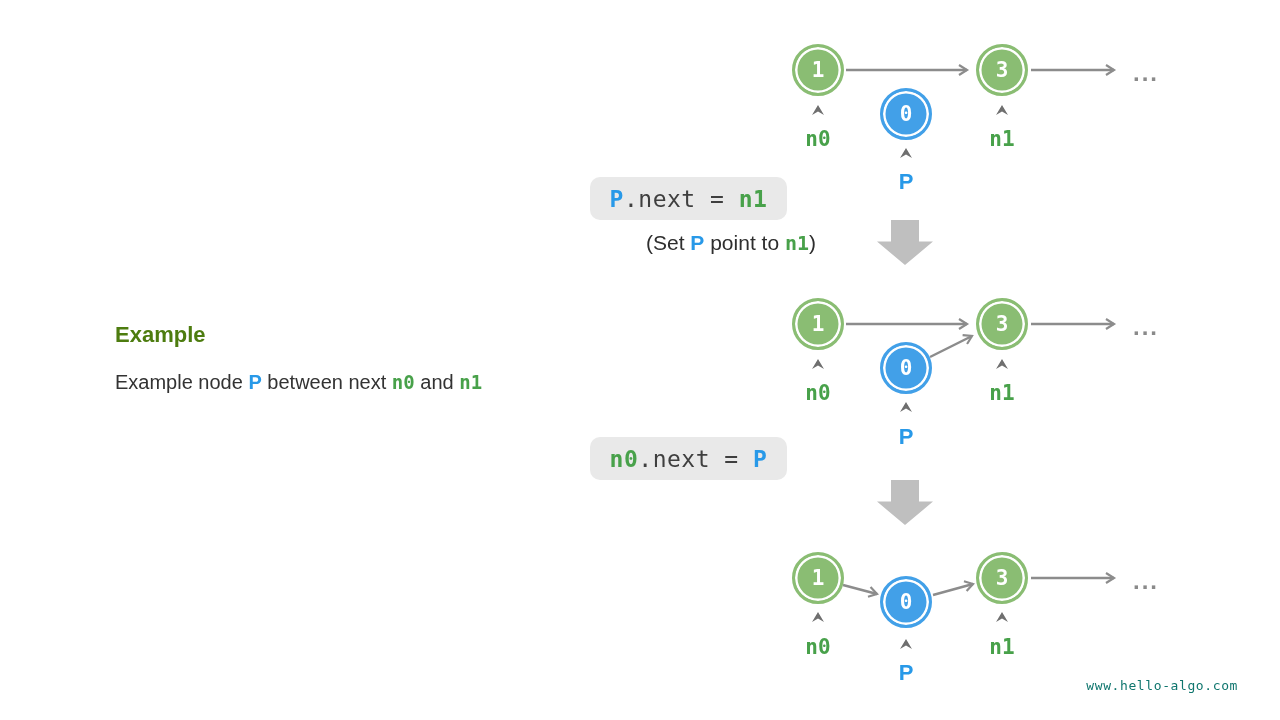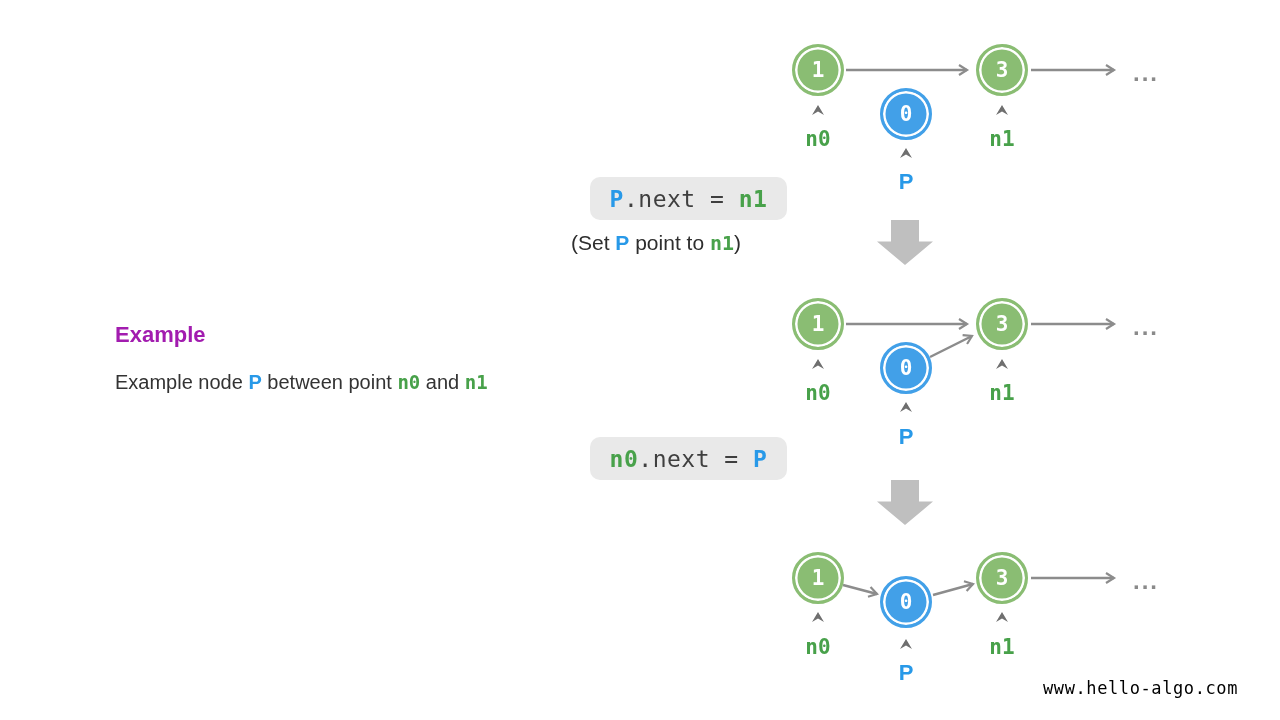--- a/index.html
+++ b/index.html
@@ -10,21 +10,21 @@
     height:720px;
     background:#ffffff;
     overflow:hidden;
     font-family:"Liberation Sans",sans-serif;
   }
   
   .example-heading{
     position:absolute;
     left:115px; top:322px;
     font-size:22px; font-weight:700;
-    color:#a21caf;
+    color:#4d7c0f;
   }
   .example-desc{
     position:absolute;
     left:115px; top:371px;
     font-size:20px; color:#333333;
     white-space:nowrap;
   }
   .ref-blue{color:#2899E8;font-weight:700;}
   .ref-green{color:#48A14A;font-weight:700;font-family:"DejaVu Sans Mono",monospace;font-size:19px;}
   
@@ -81,45 +81,45 @@
     position:absolute;left:590px;width:197px;height:43px;
     background:#E9E9E9;border-radius:10px;
     display:flex;align-items:center;justify-content:center;
     font-family:"DejaVu Sans Mono",monospace;
     font-size:23px;font-weight:500;color:#3F3F3F;
     letter-spacing:0.5px;white-space:pre;
   }
   .cb-1{top:177px;} .cb-2{top:437px;}
   .code-box .ref-blue,.code-box .ref-green{font-size:23px;font-family:"DejaVu Sans Mono",monospace;}
   .caption{
-    position:absolute;left:528px;width:256px;text-align:center;
+    position:absolute;left:560px;width:256px;text-align:right;
     font-size:21px;color:#2E2E2E;white-space:nowrap;
   }
   .cap-1{top:231px;} .cap-2{top:491px;}
   .caption .ref-green{font-size:20px;}
   
   .block-arrow{
     position:absolute;width:56px;height:45px;background:#BFBFBF;
     clip-path:polygon(25% 0, 75% 0, 75% 48%, 100% 48%, 50% 100%, 0 48%, 25% 48%);
   }
   .ba-1{left:877px;top:220px;} .ba-2{left:877px;top:480px;}
   
   .watermark{
     position:absolute;right:42px;top:678px;
     font-family:"DejaVu Sans Mono",monospace;
-    font-size:17px;color:#000000;letter-spacing:0.6px;
+    font-size:13px;color:#0f766e;letter-spacing:0.6px;
   }
 </style>
 </head>
 <body>
 
 <div class="canvas">
 
   <div class="example-heading">Example</div>
-  <div class="example-desc"><span>Example node </span><span class="ref-blue">P</span><span> between point </span><span class="ref-green">n0</span><span> and </span><span class="ref-green">n1</span></div>
+  <div class="example-desc"><span>Example node </span><span class="ref-blue">P</span><span> between next </span><span class="ref-green">n0</span><span> and </span><span class="ref-green">n1</span></div>
 
   <svg class="arrow-layer" width="1280" height="720" viewBox="0 0 1280 720">
     <defs>
       <marker id="ah" markerWidth="12" markerHeight="12" refX="9" refY="6" orient="auto" markerUnits="userSpaceOnUse">
         <path d="M1,1 L9,6 L1,11" fill="none" stroke="#8C8C8C" stroke-width="2.2"></path>
       </marker>
     </defs>
 
     <line x1="846" y1="70" x2="967" y2="70" stroke="#8C8C8C" stroke-width="2.5" marker-end="url(#ah)"></line>
     <line x1="1031" y1="70" x2="1114" y2="70" stroke="#8C8C8C" stroke-width="2.5" marker-end="url(#ah)"></line>

